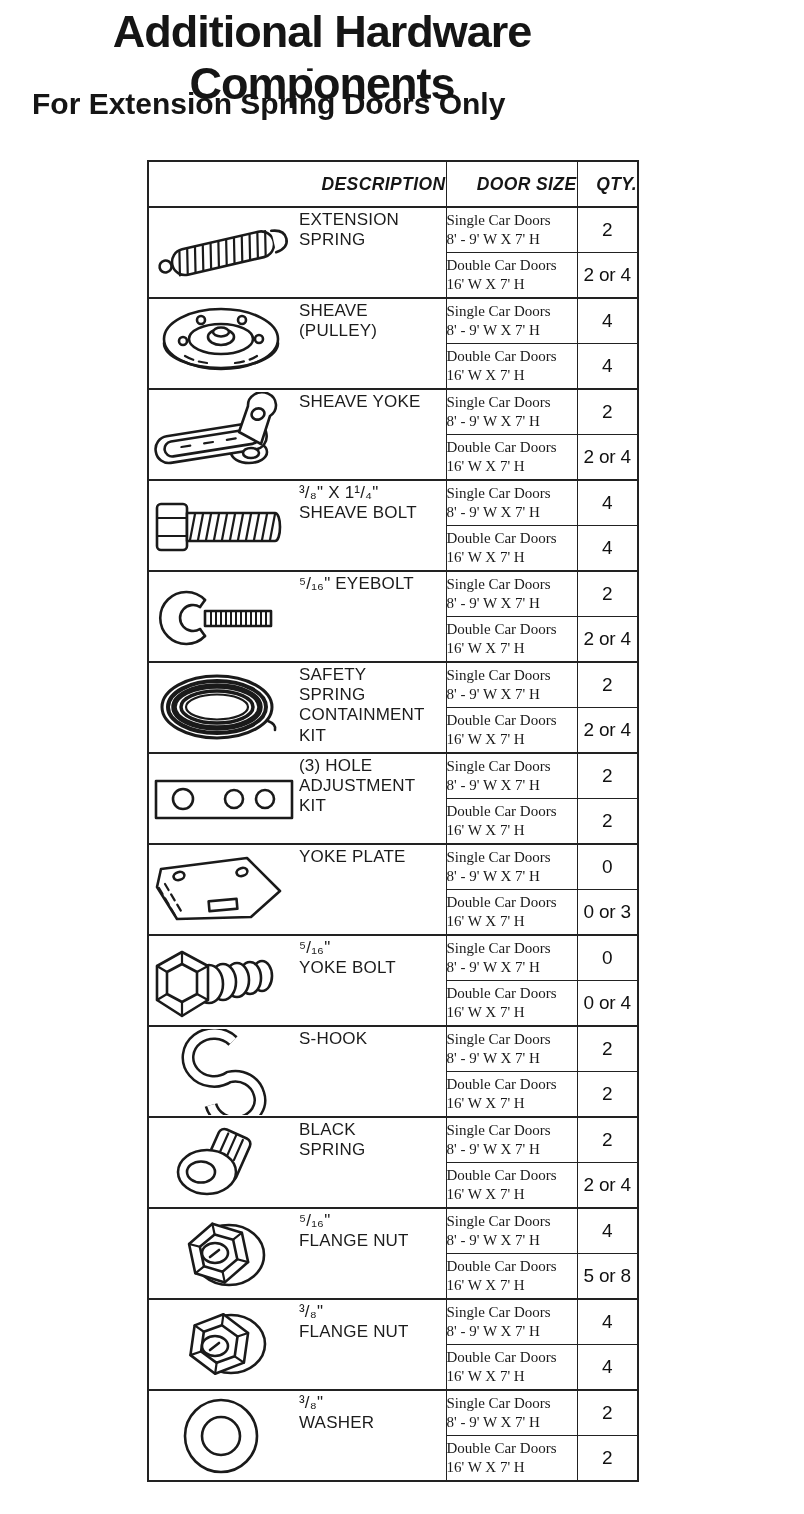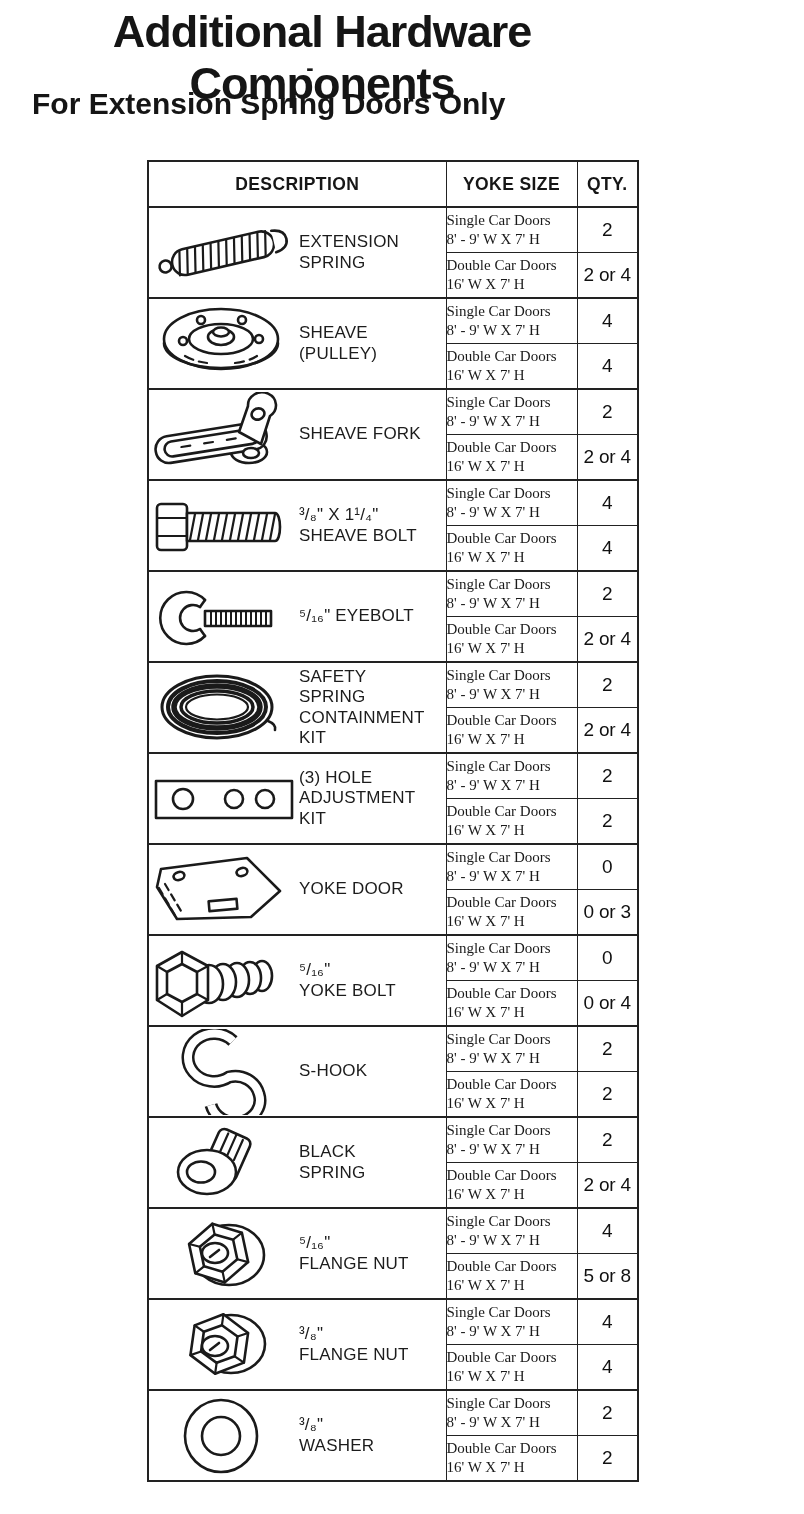--- a/index.html
+++ b/index.html
@@ -21,25 +21,25 @@
     font-size:30px; font-weight:bold; color:#151515;padding-left:32px;
   }
   table.hw {
     position:absolute; top:160px; left:147px; width:490px;
     border-collapse:collapse; table-layout:fixed; background:#fff;
     border:2.5px solid #222;
   }
   table.hw th, table.hw td { border:1.5px solid #222; padding:0; }
   table.hw thead th {
     height:44px; font-size:17.5px; font-weight:bold; letter-spacing:.4px;
-    text-align:center; border-bottom-width:2.2px;
+    text-align:right; border-bottom-width:2.2px;font-style:italic;
   }
   tr.grp-top td { border-top:2.2px solid #222; }
   td.desc { vertical-align:middle; }
-  .desc-inner { display:flex; align-items:center; }
+  .desc-inner { display:flex; align-items:flex-start; }
   .art { flex:0 0 150px; display:flex; justify-content:center; align-items:center; }
   .label {
     flex:1; font-size:17px; line-height:1.2; letter-spacing:.2px;
     white-space:pre-line; color:#1c1c1c; padding-right:2px;
   }
   td.size {
     height:44px; vertical-align:middle;
     font-family:"Liberation Serif", serif; font-size:15px; line-height:1.3;
     white-space:pre-line; padding:2px 2px 2px 8px; color:#1a1a1a;
   }
@@ -57,21 +57,21 @@
 
 <table class="hw">
   <colgroup>
       <col style="width:298px">
       <col style="width:131px">
       <col style="width:61px">
     </colgroup>
   <thead>
     <tr>
       <th>DESCRIPTION</th>
-      <th>YOKE SIZE</th>
+      <th>DOOR SIZE</th>
       <th>QTY.</th>
     </tr>
   </thead>
   <tbody>
 
     <tr class="grp-top">
       <td class="desc" rowspan="2">
         <div class="desc-inner">
           <span class="art">
             <svg width="150" height="86" viewBox="0 0 150 86" stroke="#1a1a1a" stroke-width="2.6" fill="none" stroke-linecap="round" stroke-linejoin="round">
@@ -137,21 +137,21 @@
               <g transform="rotate(-9 64 50)">
                 <rect x="6" y="37" width="112" height="27" rx="13" fill="#fff"></rect>
                 <rect x="15" y="43" width="95" height="15" rx="7.5" fill="#fff"></rect>
                 <path d="M32 50h12 M55 50h12 M78 50h12" stroke-dasharray="9 6" stroke-width="2.2"></path>
               </g>
               <path d="M90 40 L99 14 A14 13 0 1 1 121 24 L112 52 Z" fill="#fff"></path>
               <ellipse cx="109" cy="22" rx="6.5" ry="5.5" transform="rotate(-20 109 22)" fill="#fff"></ellipse>
               <ellipse cx="102" cy="61" rx="8" ry="5" fill="#fff"></ellipse>
             </svg>
           </span>
-          <span class="label">SHEAVE FORK</span>
+          <span class="label">SHEAVE YOKE</span>
         </div>
       </td>
       <td class="size">Single Car Doors
 8' - 9' W X 7' H</td>
       <td class="qty">2</td>
     </tr>
     <tr>
       <td class="size">Double Car Doors
 16' W X 7' H</td>
       <td class="qty">2 or 4</td>
@@ -267,21 +267,21 @@
         <div class="desc-inner">
           <span class="art">
             <svg width="150" height="86" viewBox="0 0 150 86" stroke="#1a1a1a" stroke-width="2.6" fill="none" stroke-linecap="round" stroke-linejoin="round">
               <path d="M12 22 L98 11 L131 44 L102 70 L28 72 L8 40 Z" fill="#fff"></path>
               <ellipse cx="30" cy="29" rx="5.5" ry="4" transform="rotate(-15 30 29)"></ellipse>
               <ellipse cx="93" cy="25" rx="5.5" ry="4" transform="rotate(-15 93 25)"></ellipse>
               <rect x="60" y="53" width="28" height="10" transform="rotate(-5 74 58)" fill="#fff"></rect>
               <path d="M10 41 L27 70 M16 37 L32 64" stroke-dasharray="7 5" stroke-width="2.2"></path>
             </svg>
           </span>
-          <span class="label">YOKE DOOR</span>
+          <span class="label">YOKE PLATE</span>
         </div>
       </td>
       <td class="size">Single Car Doors
 8' - 9' W X 7' H</td>
       <td class="qty">0</td>
     </tr>
     <tr>
       <td class="size">Double Car Doors
 16' W X 7' H</td>
       <td class="qty">0 or 3</td>

